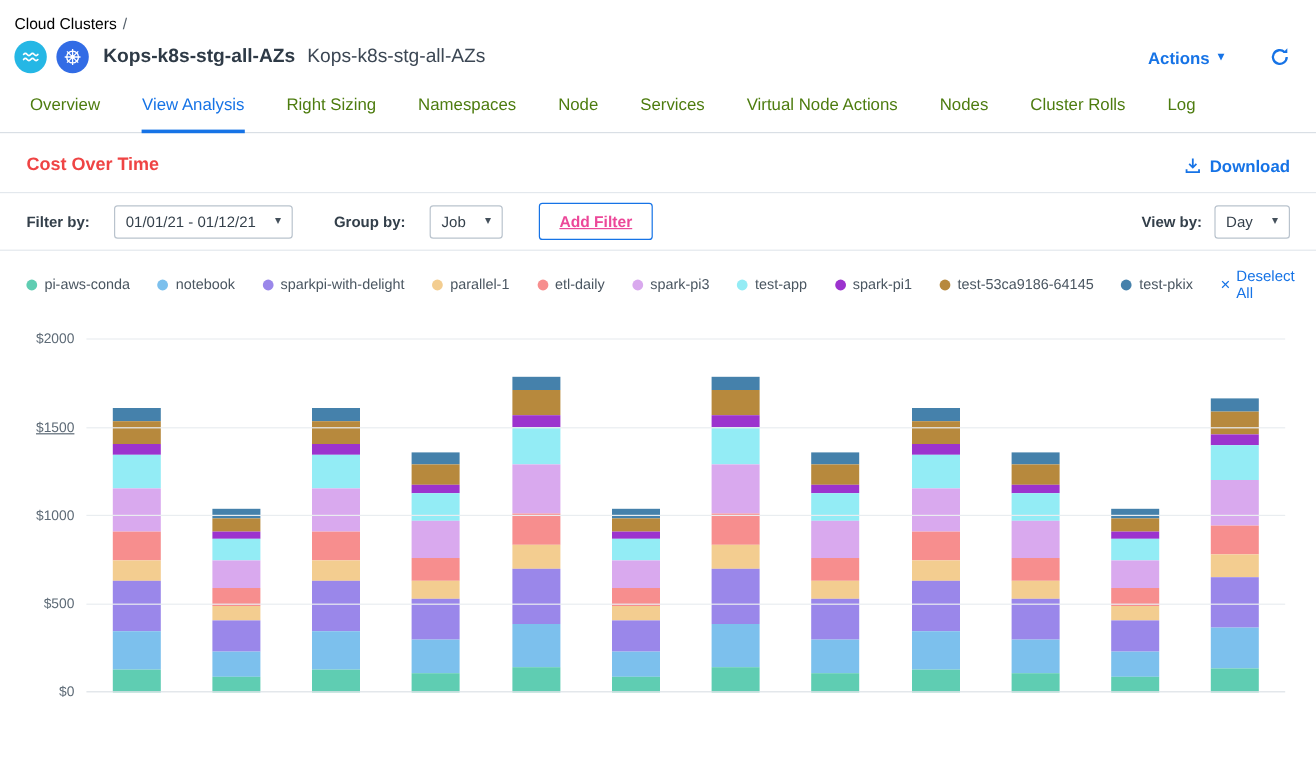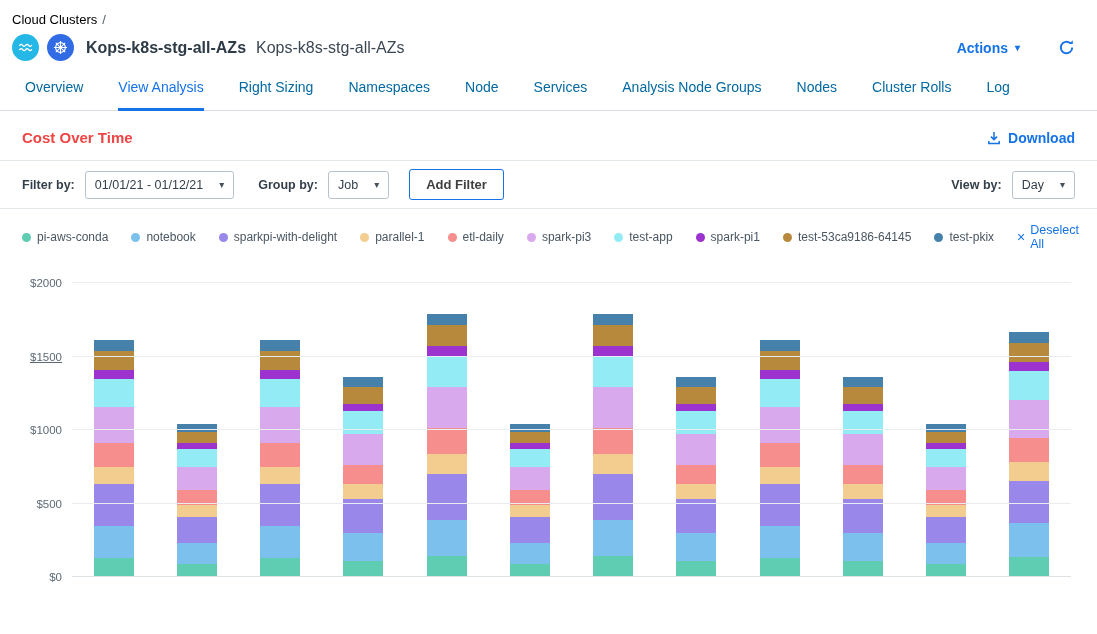--- a/index.html
+++ b/index.html
@@ -22,34 +22,34 @@
   .k8s-logo { background:#326ce5; }
   .title-bold { font-size:16px; font-weight:bold; color:#2e3a46; margin-left:4px; }
   .title-reg { font-size:16px; color:#3c4754; margin-left:2px; }
   .header-spacer { flex:1; }
   .actions-btn { color:#1673e6; font-weight:bold; font-size:14px; display:flex; align-items:center; gap:7px; cursor:pointer; }
   .caret { font-size:10px; line-height:1; }
   .refresh-btn { margin-left:30px; cursor:pointer; display:flex; align-items:center; }
 
   
   .tabs { display:flex; gap:35px; padding:18px 0 0 25px; border-bottom:1px solid #d9dfe5; }
-  .tab { font-size:14px; color:#0369a1; padding-bottom:13px; cursor:pointer; border-bottom:3px solid transparent; margin-bottom:-1px; white-space:nowrap; }
+  .tab { font-size:14px; color:#4d7c0f; padding-bottom:13px; cursor:pointer; border-bottom:3px solid transparent; margin-bottom:-1px; white-space:nowrap; }
   .tab.active { color:#1673e6; border-bottom-color:#1673e6; }
 
   
   .cost-row { display:flex; align-items:center; padding:18px 22px 14px; }
   .cost-title { font-weight:bold; font-size:15px; color:#ef4444; }
   .download { margin-left:auto; color:#1673e6; font-size:14px; font-weight:bold; display:flex; gap:7px; align-items:center; cursor:pointer; }
 
   
-  .filter-row { display:flex; align-items:center; gap:10px; padding:8px 22px; border-top:1px solid #e3e8ed; border-bottom:1px solid #e3e8ed; }
+  .filter-row { display:flex; align-items:center; gap:20px; padding:8px 22px; border-top:1px solid #e3e8ed; border-bottom:1px solid #e3e8ed; }
   .flabel { font-size:12.5px; font-weight:bold; color:#333f4a; white-space:nowrap; }
   .select { border:1px solid #b9c3cd; border-radius:3px; padding:6px 9px; font-size:12.5px; color:#333f4a; display:flex; align-items:center; gap:16px; background:#fff; cursor:pointer; white-space:nowrap; }
   .select .caret { color:#44505b; }
-  .add-filter { border:1px solid #1673e6; color:#404040; background:#fff; border-radius:3px; font-size:13px; font-weight:bold; padding:7px 16px; margin-left:10px; cursor:pointer; font-family:"Liberation Sans",sans-serif; }
+  .add-filter { border:1px solid #1673e6; color:#ec4899; background:#fff; border-radius:3px; font-size:13px; font-weight:bold; padding:7px 16px; margin-left:10px; cursor:pointer; font-family:"Liberation Sans",sans-serif;text-decoration:underline; }
   .view-group { margin-left:auto; display:flex; align-items:center; gap:10px;justify-content:space-between; }
 
   
   .legend-row { display:flex; align-items:center; gap:23px; padding:14px 22px 8px; font-size:12px; color:#4a5661; }
   .legend-item { display:flex; align-items:center; gap:6px; cursor:pointer; white-space:nowrap; }
   .legend-dot { width:9px; height:9px; border-radius:50%; flex:none; }
   .deselect { margin-left:auto; color:#1673e6; font-size:12.5px; display:flex; align-items:center; gap:5px; cursor:pointer; }
   .deselect .x { font-size:14px; line-height:1; }
 
   
@@ -102,21 +102,21 @@
   </span>
 </div>
 
 <div class="tabs">
   <div class="tab">Overview</div>
   <div class="tab active">View Analysis</div>
   <div class="tab">Right Sizing</div>
   <div class="tab">Namespaces</div>
   <div class="tab">Node</div>
   <div class="tab">Services</div>
-  <div class="tab">Analysis Node Groups</div>
+  <div class="tab">Virtual Node Actions</div>
   <div class="tab">Nodes</div>
   <div class="tab">Cluster Rolls</div>
   <div class="tab">Log</div>
 </div>
 
 <div class="cost-row">
   <span class="cost-title">Cost Over Time</span>
   <span class="download">
     <svg width="14" height="14" viewBox="0 0 14 14">
       <path d="M7 1v7M4 5.6L7 8.6l3-3" stroke="#1673e6" stroke-width="1.5" fill="none"></path>

